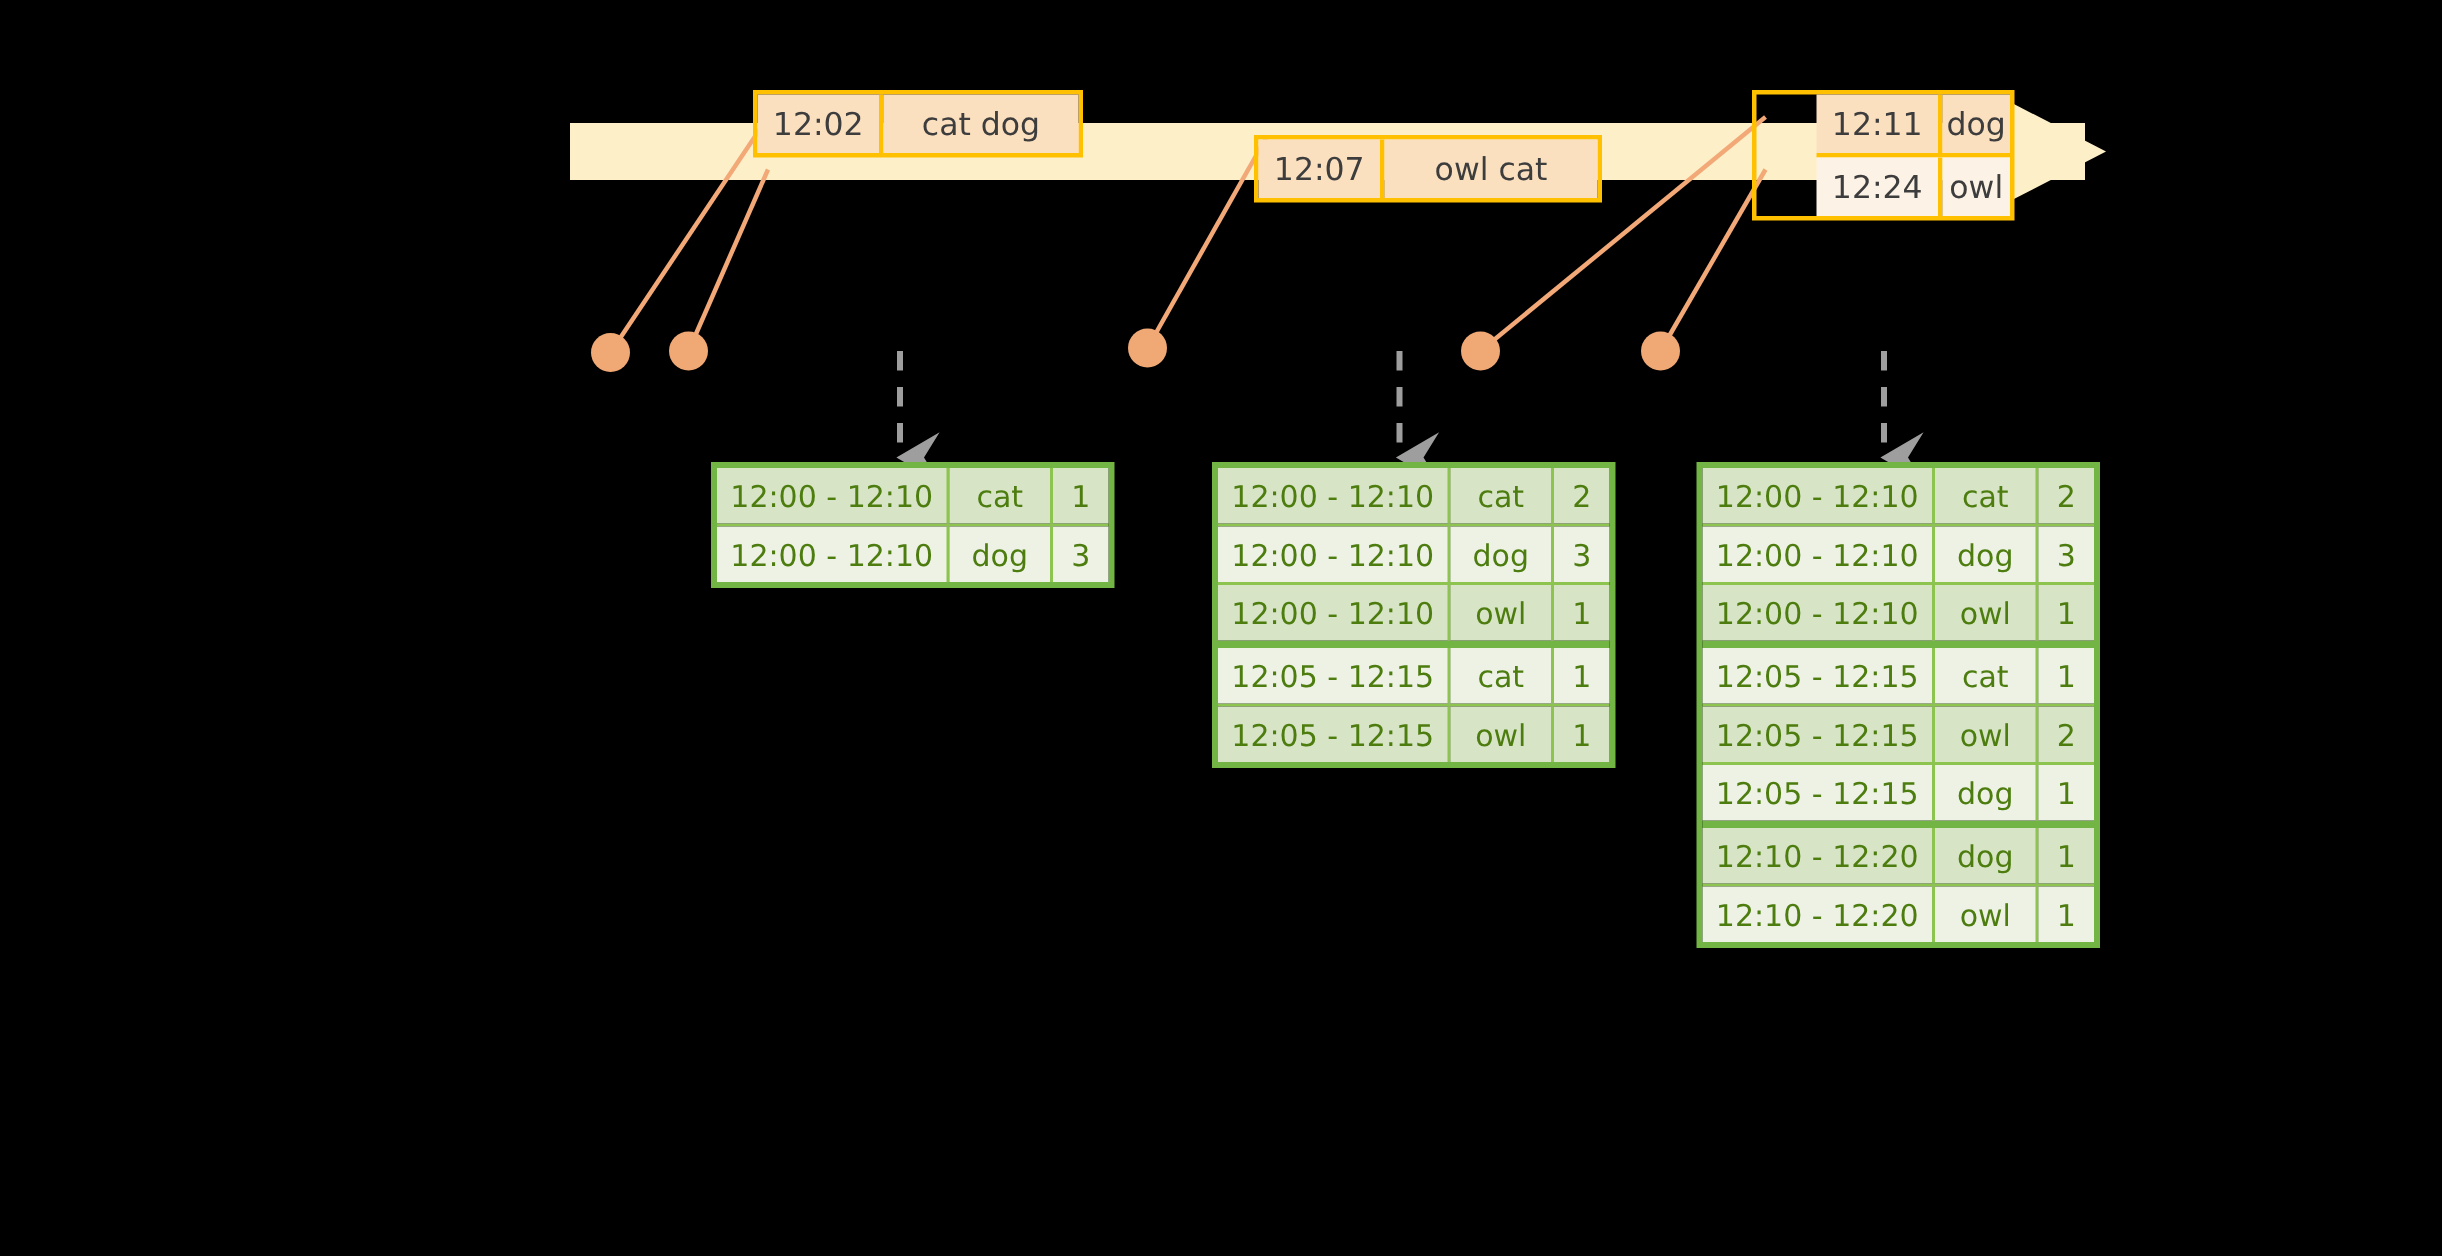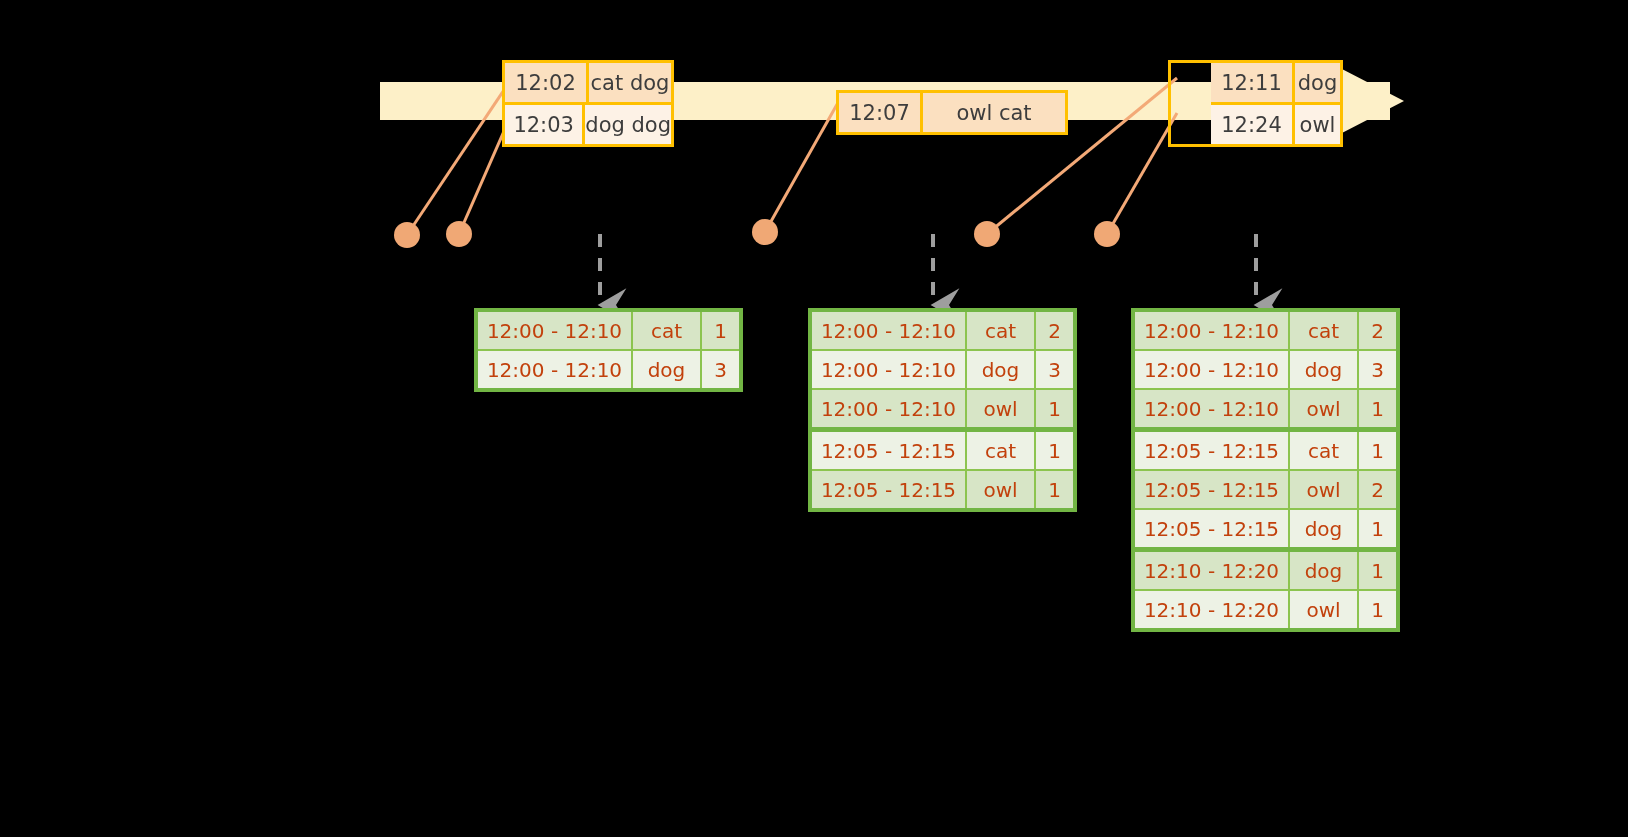--- a/index.html
+++ b/index.html
@@ -74,21 +74,21 @@
   }
   .res-row:last-child { border-bottom: none; }
   .res-row.group-end { border-bottom: 5px solid #72B544; }
   .res-row.shade-dark .res-cell { background: #D7E5C6; }
   .res-row.shade-light .res-cell { background: #EDF2E5; }
   .res-cell {
     display: flex;
     align-items: center;
     justify-content: center;
     font-size: 20px;
-    color: #c2410c;
+    color: #4d7c0f;
     box-sizing: border-box;
     border-right: 2px solid #8CC44F;
     white-space: nowrap;
   }
   .res-cell:last-child { border-right: none; }
   .res-window { width: 155px; }
   .res-key    { width: 69px; }
   .res-count  { width: 37px; }
 </style>
 </head>
@@ -122,28 +122,24 @@
         <circle cx="987" cy="234" r="13" fill="#F0A875"></circle>
         <circle cx="1107" cy="234" r="13" fill="#F0A875"></circle>
       </g>
     <g id="dashed-layer">
         <line x1="600" y1="234" x2="600" y2="305" stroke="#9E9E9E" stroke-width="4" stroke-dasharray="13 11" marker-end="url(#gray-arrowhead)"></line>
         <line x1="933" y1="234" x2="933" y2="305" stroke="#9E9E9E" stroke-width="4" stroke-dasharray="13 11" marker-end="url(#gray-arrowhead)"></line>
         <line x1="1256" y1="234" x2="1256" y2="305" stroke="#9E9E9E" stroke-width="4" stroke-dasharray="13 11" marker-end="url(#gray-arrowhead)"></line>
       </g>
   </svg>
 
-  <div class="event-box" id="event-box-0" style="left:502px; top:60px; width:172px;">
+  <div class="event-box" id="event-box-0" style="left:502px; top:60px; width:220px;">
       <div class="event-row shade-dark">
         <div class="ev-cell ev-time">12:02</div>
         <div class="ev-cell ev-val">cat dog</div>
-      </div>
-      <div class="event-row shade-light">
-        <div class="ev-cell ev-time">12:03</div>
-        <div class="ev-cell ev-val">dog dog</div>
       </div>
     </div>
   <div class="event-box" id="event-box-1" style="left:836px; top:90px; width:232px;">
       <div class="event-row shade-dark">
         <div class="ev-cell ev-time">12:07</div>
         <div class="ev-cell ev-val">owl cat</div>
       </div>
     </div>
   <div class="event-box" id="event-box-2" style="left:1168px; top:60px; width:175px;padding-left:40px;">
       <div class="event-row shade-dark">

